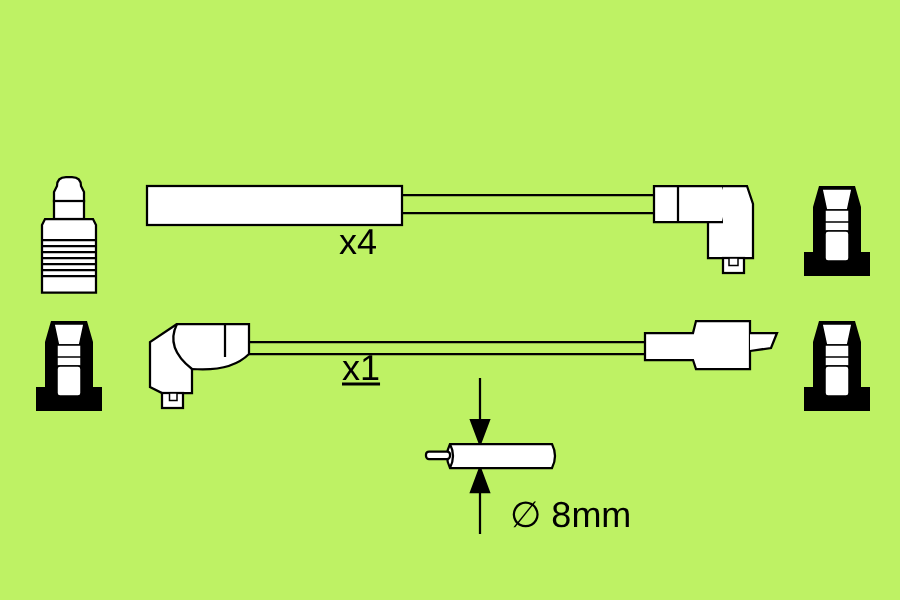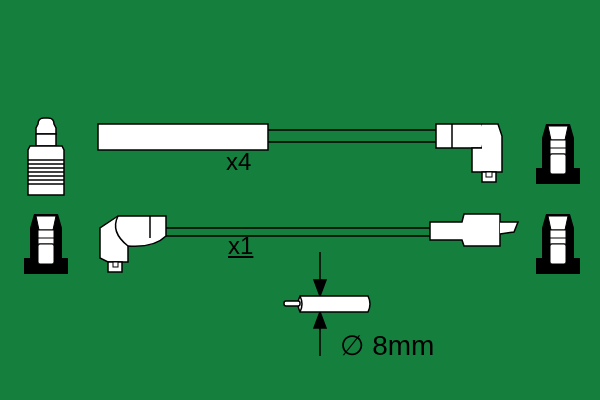--- a/index.html
+++ b/index.html
@@ -1,16 +1,16 @@
 <!DOCTYPE html>
 <html><head>
 <meta charset="utf-8">
 <style>
   html,body{margin:0;padding:0;background:#fff;}
-  #root{position:relative;width:600px;height:400px;background:#15803d;overflow:hidden;}
+  #root{position:relative;width:600px;height:400px;background:#bef264;overflow:hidden;}
   svg{position:absolute;left:0;top:0;}
   .lbl{position:absolute;font-family:"Liberation Sans",sans-serif;color:#000;line-height:1;}
 </style>
 </head>
 <body>
 
 <div id="root">
 <svg width="600" height="400" viewBox="0 0 600 400" fill="none" stroke="#000" stroke-width="1.5">
   <defs>
     <pattern id="hatch" width="4" height="4" patternUnits="userSpaceOnUse" patternTransform="rotate(45)">
@@ -75,14 +75,14 @@
     <line x1="320" y1="312" x2="320" y2="356"></line>
     <path d="M314 328 L326 328 L320 312 Z" fill="#000"></path>
     <path d="M300 296 L368 296 Q372 304 368 312 L300 312 Q296 304 300 296 Z" fill="#fff"></path>
     <path d="M300 296 Q304 304 300 312" fill="none"></path>
     <rect x="284" y="301" width="16" height="5" rx="2" fill="#fff"></rect>
   </g>
 </svg>
 
 <div class="lbl" style="left:226px;top:150px;font-size:24px;">x4</div>
 <div class="lbl" style="left:228px;top:234px;font-size:24px;text-decoration:underline;">x1</div>
-<div class="lbl" style="left:340px;top:332px;font-size:28px;">∅ 8mm</div>
+<div class="lbl" style="left:340px;top:332px;font-size:24px;">∅ 8mm</div>
 </div>
 
 </body></html>

